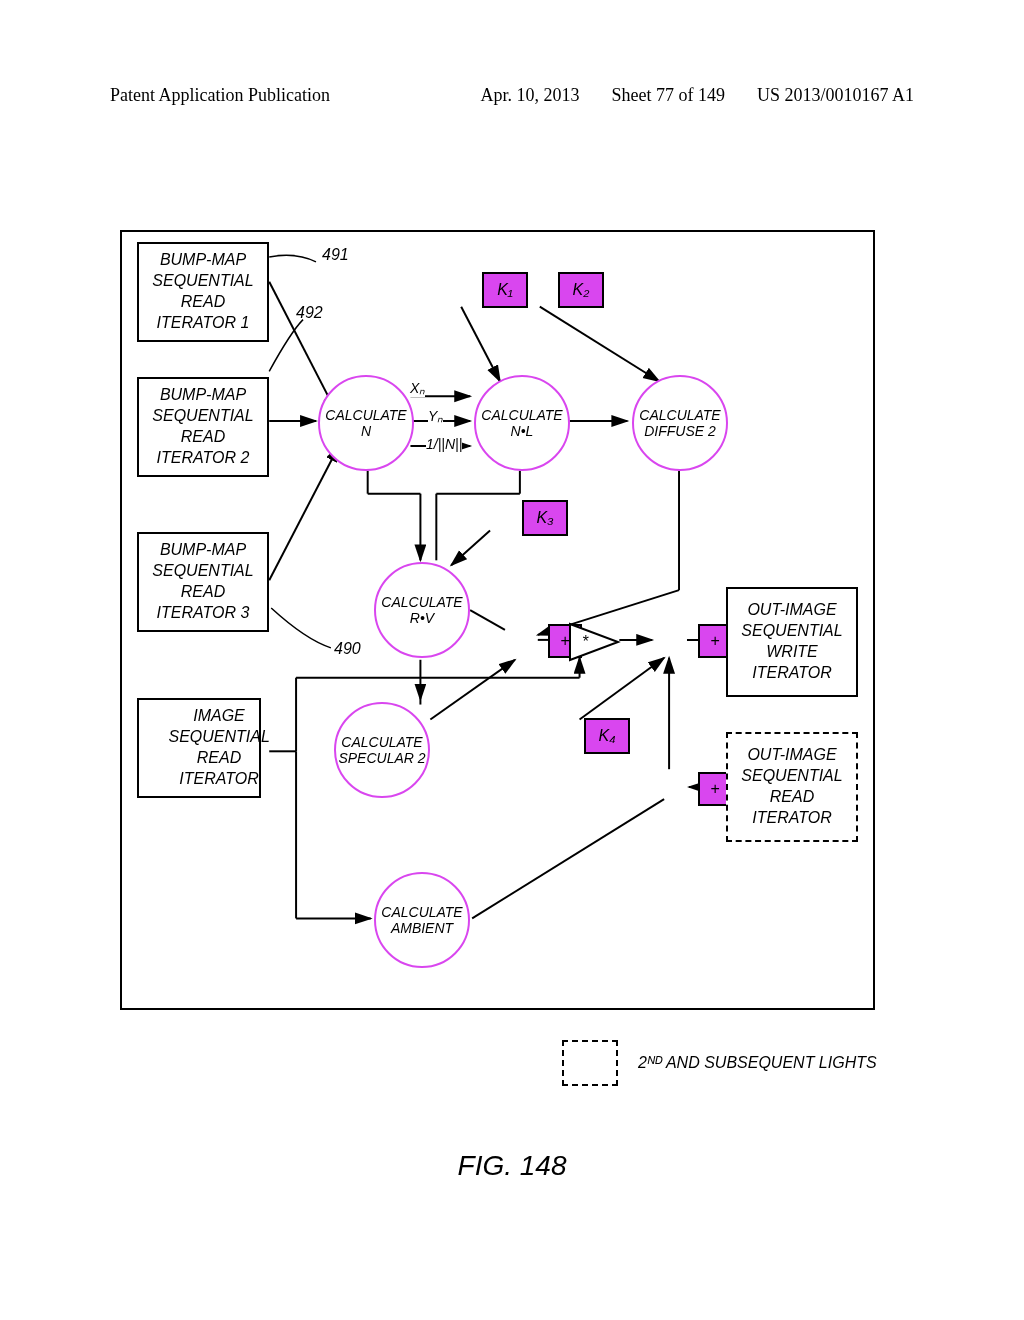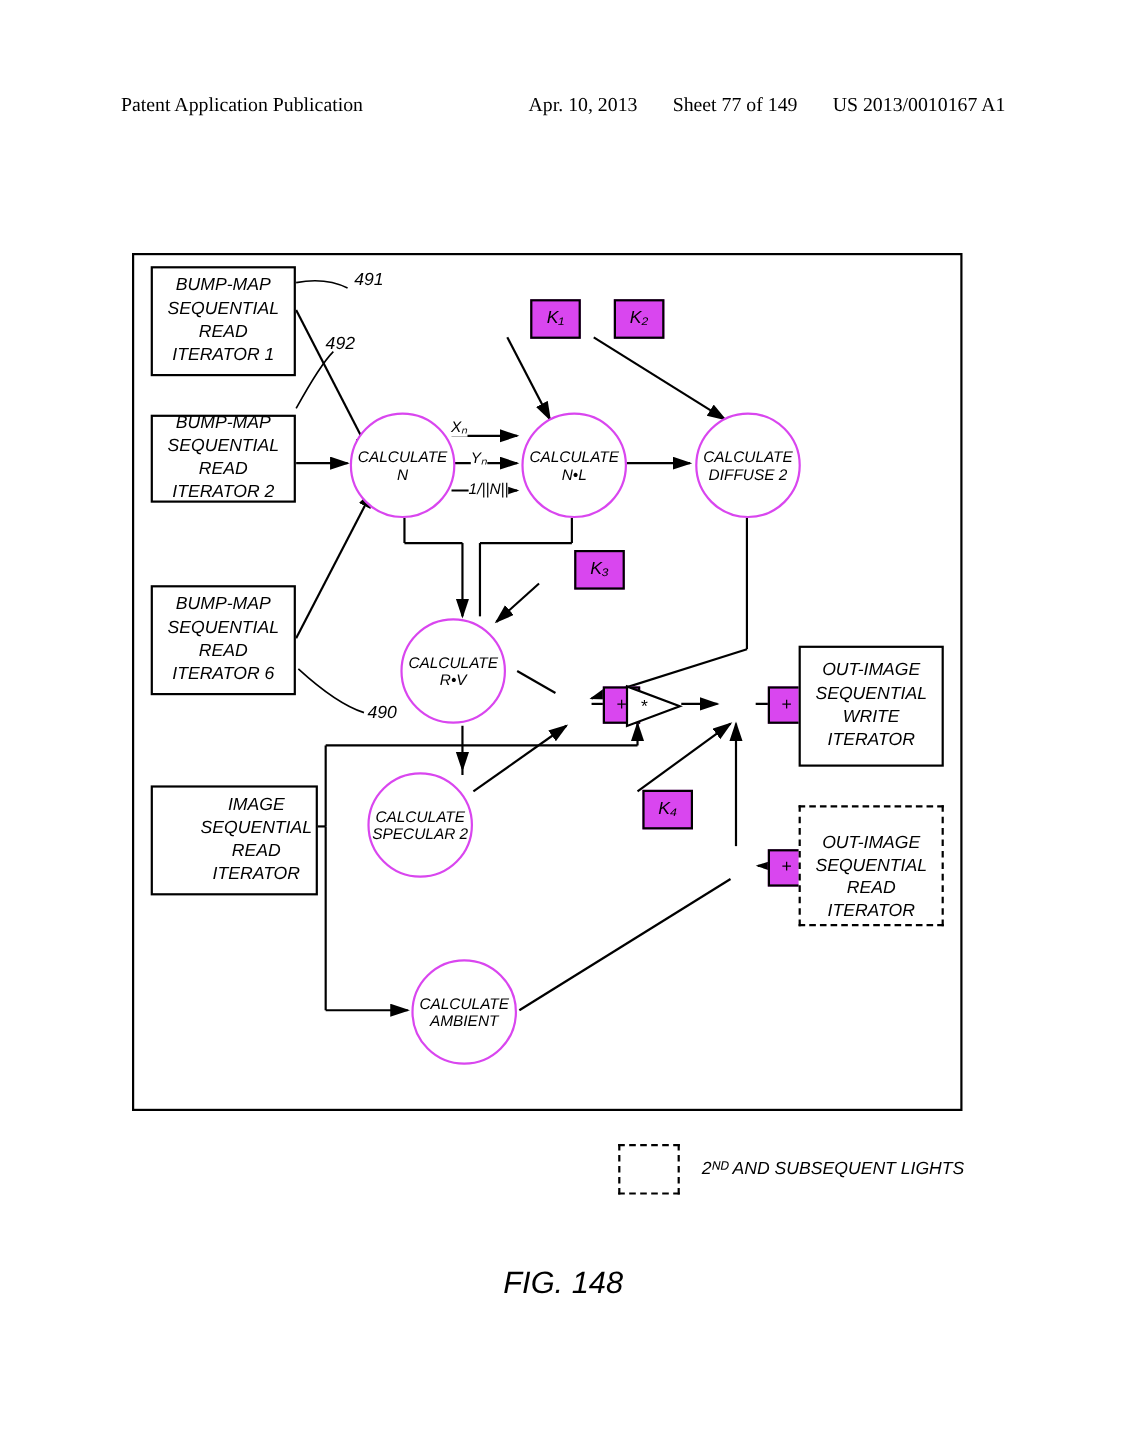--- a/index.html
+++ b/index.html
@@ -41,21 +41,20 @@
     text-align: center;
     display: flex;
     flex-direction: column;
     justify-content: center;
     align-items: center;
     line-height: 1.3;
     background: #fff;
   }
   .node-box.dashed {
     border-style: dashed;
-    justify-content: flex-end;
   }
   .node-circle {
     position: absolute;
     border: 2px solid #d946ef;
     border-radius: 50%;
     font-style: italic;
     font-size: 14px;
     text-align: center;
     display: flex;
     flex-direction: column;
@@ -195,27 +194,27 @@
     <line x1="550" y1="540" x2="550" y2="428" stroke="#000" stroke-width="2" marker-end="url(#ah)"></line>
 
     <path d="M148,25 Q175,20 195,30" stroke="#000" stroke-width="1.5" fill="none"></path>
     <path d="M148,140 Q170,100 182,88" stroke="#000" stroke-width="1.5" fill="none"></path>
     <path d="M150,378 Q185,410 210,418" stroke="#000" stroke-width="1.5" fill="none"></path>
   </svg>
 
   <div class="node-box" style="left:15px; top:10px; width:132px; height:100px;">
     <span>BUMP-MAP SEQUENTIAL READ ITERATOR 1</span>
   </div>
-  <div class="node-box" style="left:15px; top:145px; width:132px; height:80px;">
+  <div class="node-box" style="left:15px; top:145px; width:132px; height:100px;">
     <span>BUMP-MAP SEQUENTIAL READ ITERATOR 2</span>
   </div>
   <div class="node-box" style="left:15px; top:300px; width:132px; height:100px;">
-    <span>BUMP-MAP SEQUENTIAL READ ITERATOR 6</span>
-  </div>
-  <div class="node-box" style="left:15px; top:482px; width:152px; height:100px;padding-left:40px;">
+    <span>BUMP-MAP SEQUENTIAL READ ITERATOR 3</span>
+  </div>
+  <div class="node-box" style="left:15px; top:466px; width:124px; height:100px;padding-left:40px;">
     <span>IMAGE SEQUENTIAL READ ITERATOR</span>
   </div>
 
   <div class="node-small-box" style="left:318px; top:40px; width:46px; height:36px;">
     <span>K₁</span>
   </div>
   <div class="node-small-box" style="left:394px; top:40px; width:46px; height:36px;">
     <span>K₂</span>
   </div>
   <div class="node-small-box" style="left:358px; top:268px; width:46px; height:36px;">
@@ -227,21 +226,21 @@
 
   <div class="node-circle" style="left:196px; top:143px; width:96px; height:96px;">
     <span>CALCULATE N</span>
   </div>
   <div class="node-circle" style="left:352px; top:143px; width:96px; height:96px;">
     <span>CALCULATE N•L</span>
   </div>
   <div class="node-circle" style="left:510px; top:143px; width:96px; height:96px;">
     <span>CALCULATE DIFFUSE 2</span>
   </div>
-  <div class="node-circle" style="left:242px; top:330px; width:96px; height:96px;align-items:center;">
+  <div class="node-circle" style="left:252px; top:330px; width:96px; height:96px;align-items:center;">
     <span>CALCULATE R•V</span>
   </div>
   <div class="node-circle" style="left:212px; top:470px; width:96px; height:96px;">
     <span>CALCULATE SPECULAR 2</span>
   </div>
   <div class="node-circle" style="left:252px; top:640px; width:96px; height:96px;">
     <span>CALCULATE AMBIENT</span>
   </div>
 
   <div class="node-small-box" style="left:384px; top:392px; width:34px; height:34px;">

